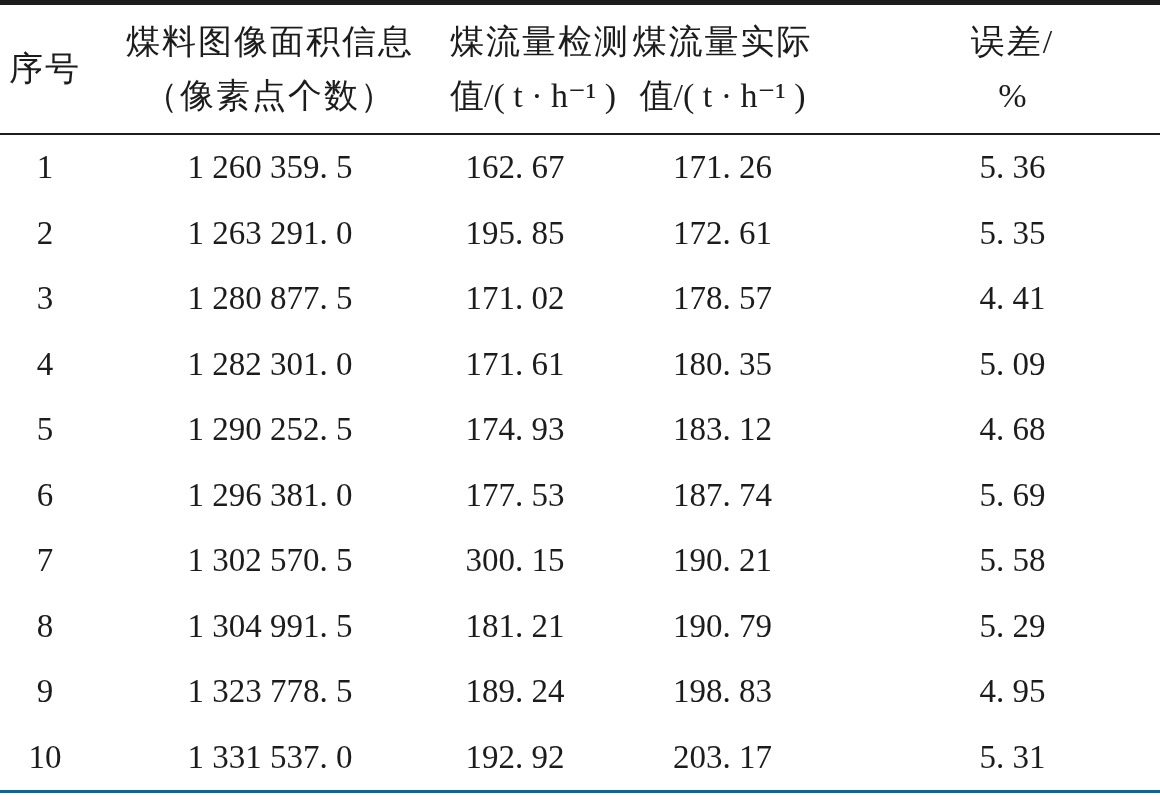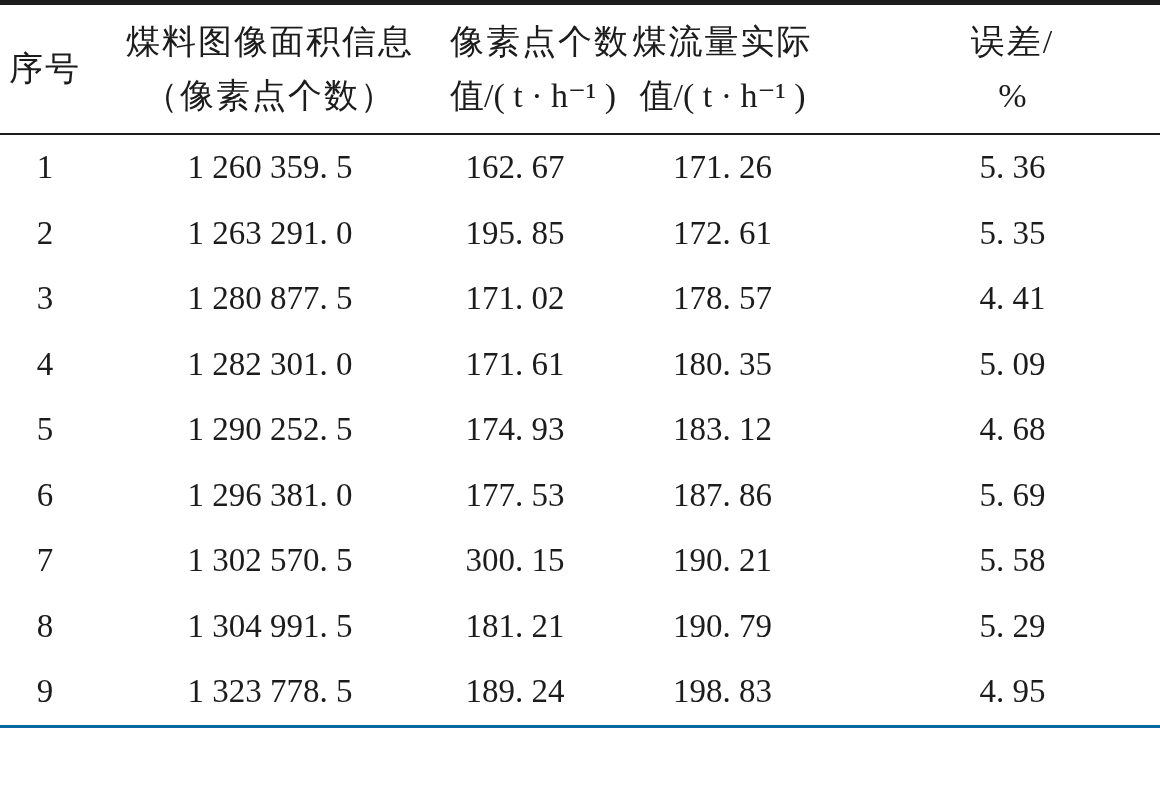--- a/index.html
+++ b/index.html
@@ -65,21 +65,21 @@
     <tr>
       <th>
         <span class="header-line">序号</span>
         <span class="header-line"></span>
       </th>
       <th>
         <span class="header-line">煤料图像面积信息</span>
         <span class="header-line">（像素点个数）</span>
       </th>
       <th>
-        <span class="header-line">像素点个数</span>
+        <span class="header-line">煤流量检测</span>
         <span class="header-line unit">值/( t · h⁻¹ )</span>
       </th>
       <th>
         <span class="header-line">煤流量实际</span>
         <span class="header-line unit">值/( t · h⁻¹ )</span>
       </th>
       <th class="col-error">
         <span class="header-line">误差/</span>
         <span class="header-line unit">%</span>
       </th>
@@ -118,21 +118,21 @@
       <td>5</td>
       <td>1 290 252. 5</td>
       <td>174. 93</td>
       <td>183. 12</td>
       <td class="col-error">4. 68</td>
     </tr>
     <tr>
       <td>6</td>
       <td>1 296 381. 0</td>
       <td>177. 53</td>
-      <td>187. 86</td>
+      <td>187. 74</td>
       <td class="col-error">5. 69</td>
     </tr>
     <tr>
       <td>7</td>
       <td>1 302 570. 5</td>
       <td>300. 15</td>
       <td>190. 21</td>
       <td class="col-error">5. 58</td>
     </tr>
     <tr>
@@ -142,14 +142,21 @@
       <td>190. 79</td>
       <td class="col-error">5. 29</td>
     </tr>
     <tr>
       <td>9</td>
       <td>1 323 778. 5</td>
       <td>189. 24</td>
       <td>198. 83</td>
       <td class="col-error">4. 95</td>
     </tr>
+    <tr>
+      <td>10</td>
+      <td>1 331 537. 0</td>
+      <td>192. 92</td>
+      <td>203. 17</td>
+      <td class="col-error">5. 31</td>
+    </tr>
   </tbody>
 </table>
 
 </body></html>

